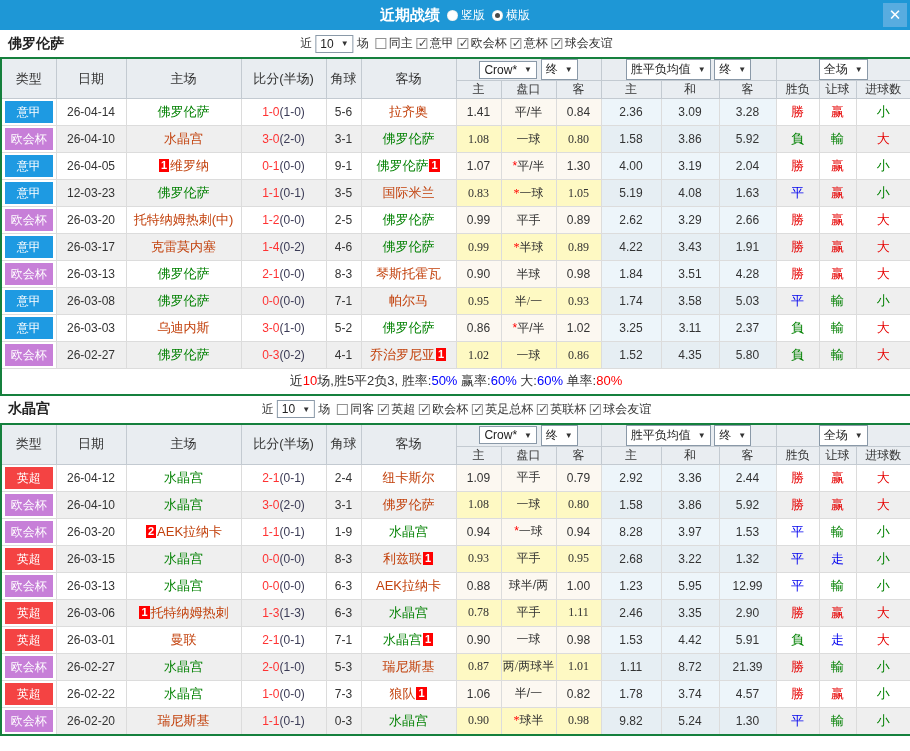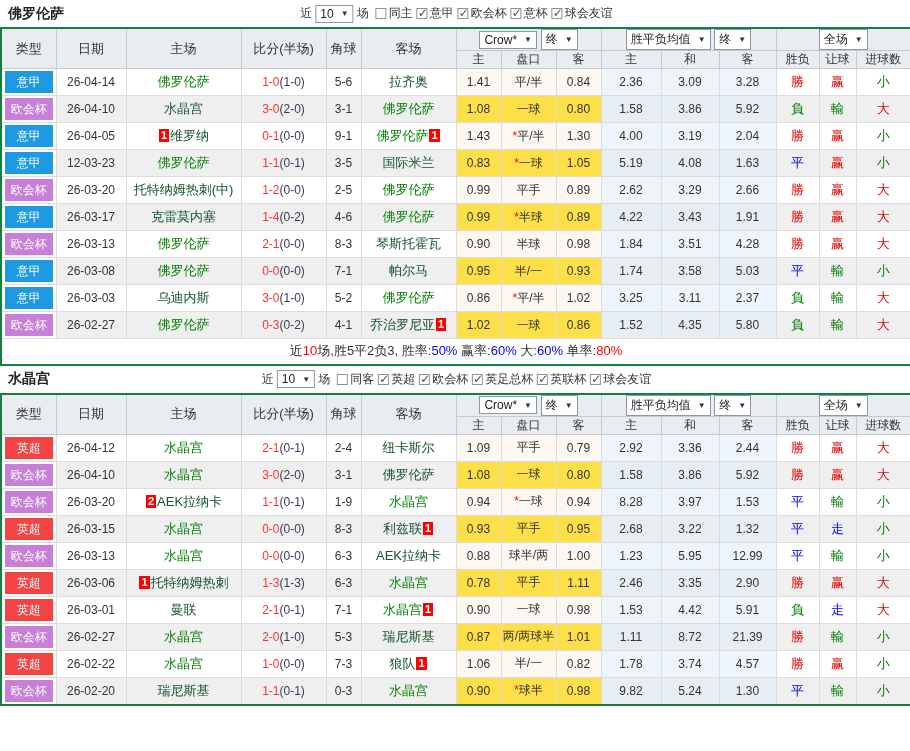--- a/index.html
+++ b/index.html
@@ -28,37 +28,49 @@
   .arr { font-size: 8px; color: #333; font-weight: normal; }
 
   
   table { border-collapse: collapse; table-layout: fixed; width: 910px; border: 2px solid #15803d; }
   th, td { overflow: hidden; white-space: nowrap; text-align: center; }
   th { border: 1px solid #c3cad1; background: #e9edf1; font-weight: normal; color: #333; font-size: 13px; }
   .hrow1 th { height: 22px; }
   .hrow2 th { height: 16px; font-size: 12px; }
   td { border: 1px solid #dcdcdc; height: 27px; font-size: 12px; color: #333; background: #fff; }
   tr.zeb td { background: #efefef; }
-  td.od { background: #fcf8f1; } tr.zeb td.od { background: #fde047; }
+  td.od { background: #fcf8f1; } tr.zeb td.od { background: #fef9c3; font-family: Liberation Serif, serif; }
   td.eu { background: #edf5fa; } tr.zeb td.eu { background: #e6eef3; }
   td.lg, tr.zeb td.lg { background: #fff; padding: 0; }
   td.lg div { margin: 2px 3px; height: 22px; line-height: 22px; color: #fff; font-size: 12px; }
   .tm { font-size: 13px; }
-  .tg { color: #008000; } .tk { color: #14532d; }
+  .tg { color: #008000; } .tk { color: #c2410c; }
   .s1 { color: #ff3232; } .s2 { color: #3a3a55; }
   .st { color: #f00; }
   .rs { font-size: 13px; }
   .rc { display: inline-block; background: #f00; color: #fff; font-size: 11px; font-weight: bold; line-height: 13px; padding: 0 2px; margin: 0 1px; vertical-align: 1px; }
   .sumrow td { background: #fff; font-size: 13px; height: 26px; }
 </style>
 </head>
 <body>
 
 <div class="window">
 
+  <div class="titlebar">
+    <span class="tb-title">近期战绩</span>
+    <span class="tb-opt">
+      <span class="radio"></span>
+      <span>竖版</span>
+    </span>
+    <span class="tb-opt">
+      <span class="radio on"></span>
+      <span>横版</span>
+    </span>
+    <span class="close-btn">✕</span>
+  </div>
 
   <div class="filter-bar">
     <span class="team-name">佛罗伦萨</span>
     <div class="filter-center" id="filter-0">
         <span class="ft">近</span>
         <span class="selbox">10<b class="arr">▼</b></span>
         <span class="ft">场</span>
         <label class="ck"><span class="cb"></span>同主</label>
         <label class="ck"><span class="cb on"></span>意甲</label>
         <label class="ck"><span class="cb on"></span>欧会杯</label>
@@ -173,21 +185,21 @@
         </tr>
         <tr class="">
           <td class="lg">
             <div style="background:#1e9ae2">意甲</div>
           </td>
           <td>26-04-05</td>
           <td class="tm"><span class="rc">1</span><span class="tk">维罗纳</span></td>
           <td><span class="s1">0-1</span><span class="s2">(0-0)</span></td>
           <td>9-1</td>
           <td class="tm"><span class="tg">佛罗伦萨</span><span class="rc">1</span></td>
-          <td class="od">1.43</td>
+          <td class="od">1.07</td>
           <td class="od"><span class="st">*</span>平/半</td>
           <td class="od">1.30</td>
           <td class="eu">4.00</td>
           <td class="eu">3.19</td>
           <td class="eu">2.04</td>
           <td class="rs" style="color:#e60000">勝</td>
           <td class="rs" style="color:#e60000">赢</td>
           <td class="rs" style="color:#008000">小</td>
         </tr>
         <tr class="zeb">

